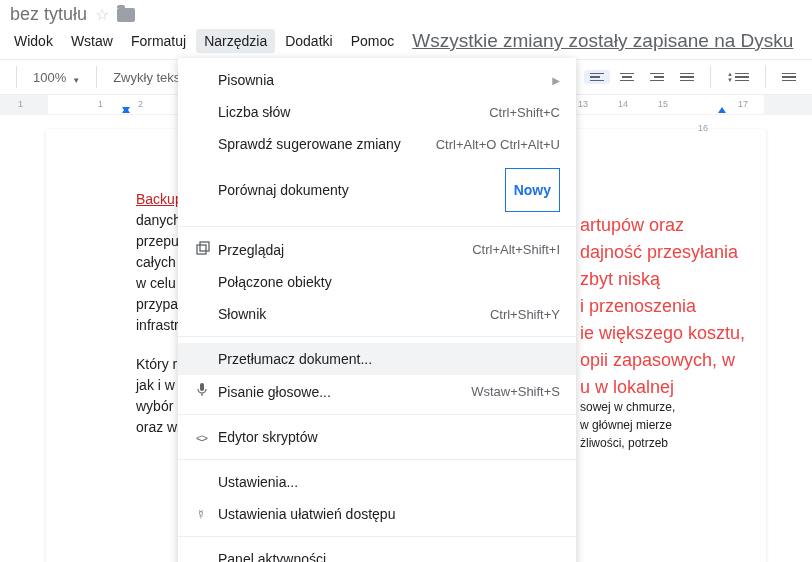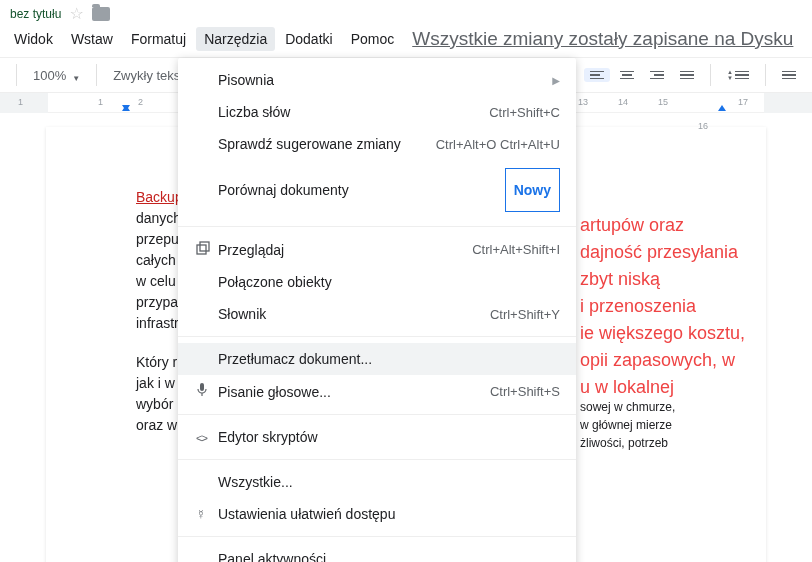--- a/index.html
+++ b/index.html
@@ -1,18 +1,18 @@
 <!DOCTYPE html>
 <html><head>
 <meta charset="utf-8">
 <style>
 * { margin:0; padding:0; box-sizing:border-box; font-family:Arial,Helvetica,sans-serif; }
 body { background:#fff; color:#202124; font-size:14px; width:812px; height:562px; overflow:hidden; position:relative; }
 .titlebar { display:flex; align-items:center; gap:8px; padding:4px 10px 2px; }
-.title { color:#14532d; font-size:12px; }
+.title { color:#737373; font-size:18px; }
 .star { color:#ccc; font-size:16px; }
 .folder { width:18px; height:14px; background:#9aa0a6; border-radius:2px; position:relative; }
 .folder::before { content:""; position:absolute; top:-3px; left:0; width:8px; height:3px; background:#9aa0a6; border-radius:2px 2px 0 0; }
 .menubar { display:flex; align-items:center; gap:2px; padding:2px 6px 6px; }
 .menubar .m { padding:4px 8px; cursor:pointer; color:#202124; font-size:14px; }
 .menubar .m.open { background:#e8ebee; border-radius:3px; }
 .save-msg { text-decoration:underline; color:#5f6368; margin-left:8px; font-size:19px; }
 .toolbar { display:flex; align-items:center; gap:4px; padding:6px 10px; border-top:1px solid #eee; border-bottom:1px solid #eee; }
 .sep { width:1px; height:22px; background:#e0e0e0; margin:0 6px; }
 .tb-btn { display:flex; align-items:flex-end; gap:4px; padding:3px 6px; cursor:pointer; color:#5f6368; font-size:13px; }
@@ -207,31 +207,31 @@
       <span class="li"></span>
       <span class="lab">Przetłumacz dokument...</span>
     </div>
     <div class="mi">
       <span class="li"><svg width="12" height="14" viewBox="0 0 12 14">
           <rect x="4" y="0" width="4" height="8" rx="2" fill="#5f6368"></rect>
           <path d="M2 6 a4 4 0 0 0 8 0" fill="none" stroke="#5f6368" stroke-width="1.2"></path>
           <line x1="6" y1="10" x2="6" y2="13" stroke="#5f6368" stroke-width="1.2"></line>
         </svg></span>
       <span class="lab">Pisanie głosowe...</span>
-      <span class="sc">Ctrl+Shift+S</span>
+      <span class="sc">Wstaw+Shift+S</span>
     </div>
     <hr>
     <div class="mi">
       <span class="li"><span style="font-size:11px;letter-spacing:-1px">&lt;&gt;</span></span>
       <span class="lab">Edytor skryptów</span>
     </div>
     <hr>
     <div class="mi">
       <span class="li"></span>
-      <span class="lab">Wszystkie...</span>
+      <span class="lab">Ustawienia...</span>
     </div>
     <div class="mi">
       <span class="li"><span style="font-size:13px">☿</span></span>
       <span class="lab">Ustawienia ułatwień dostępu</span>
     </div>
     <hr>
     <div class="mi">
       <span class="li"></span>
       <span class="lab">Panel aktywności...</span>
     </div>

